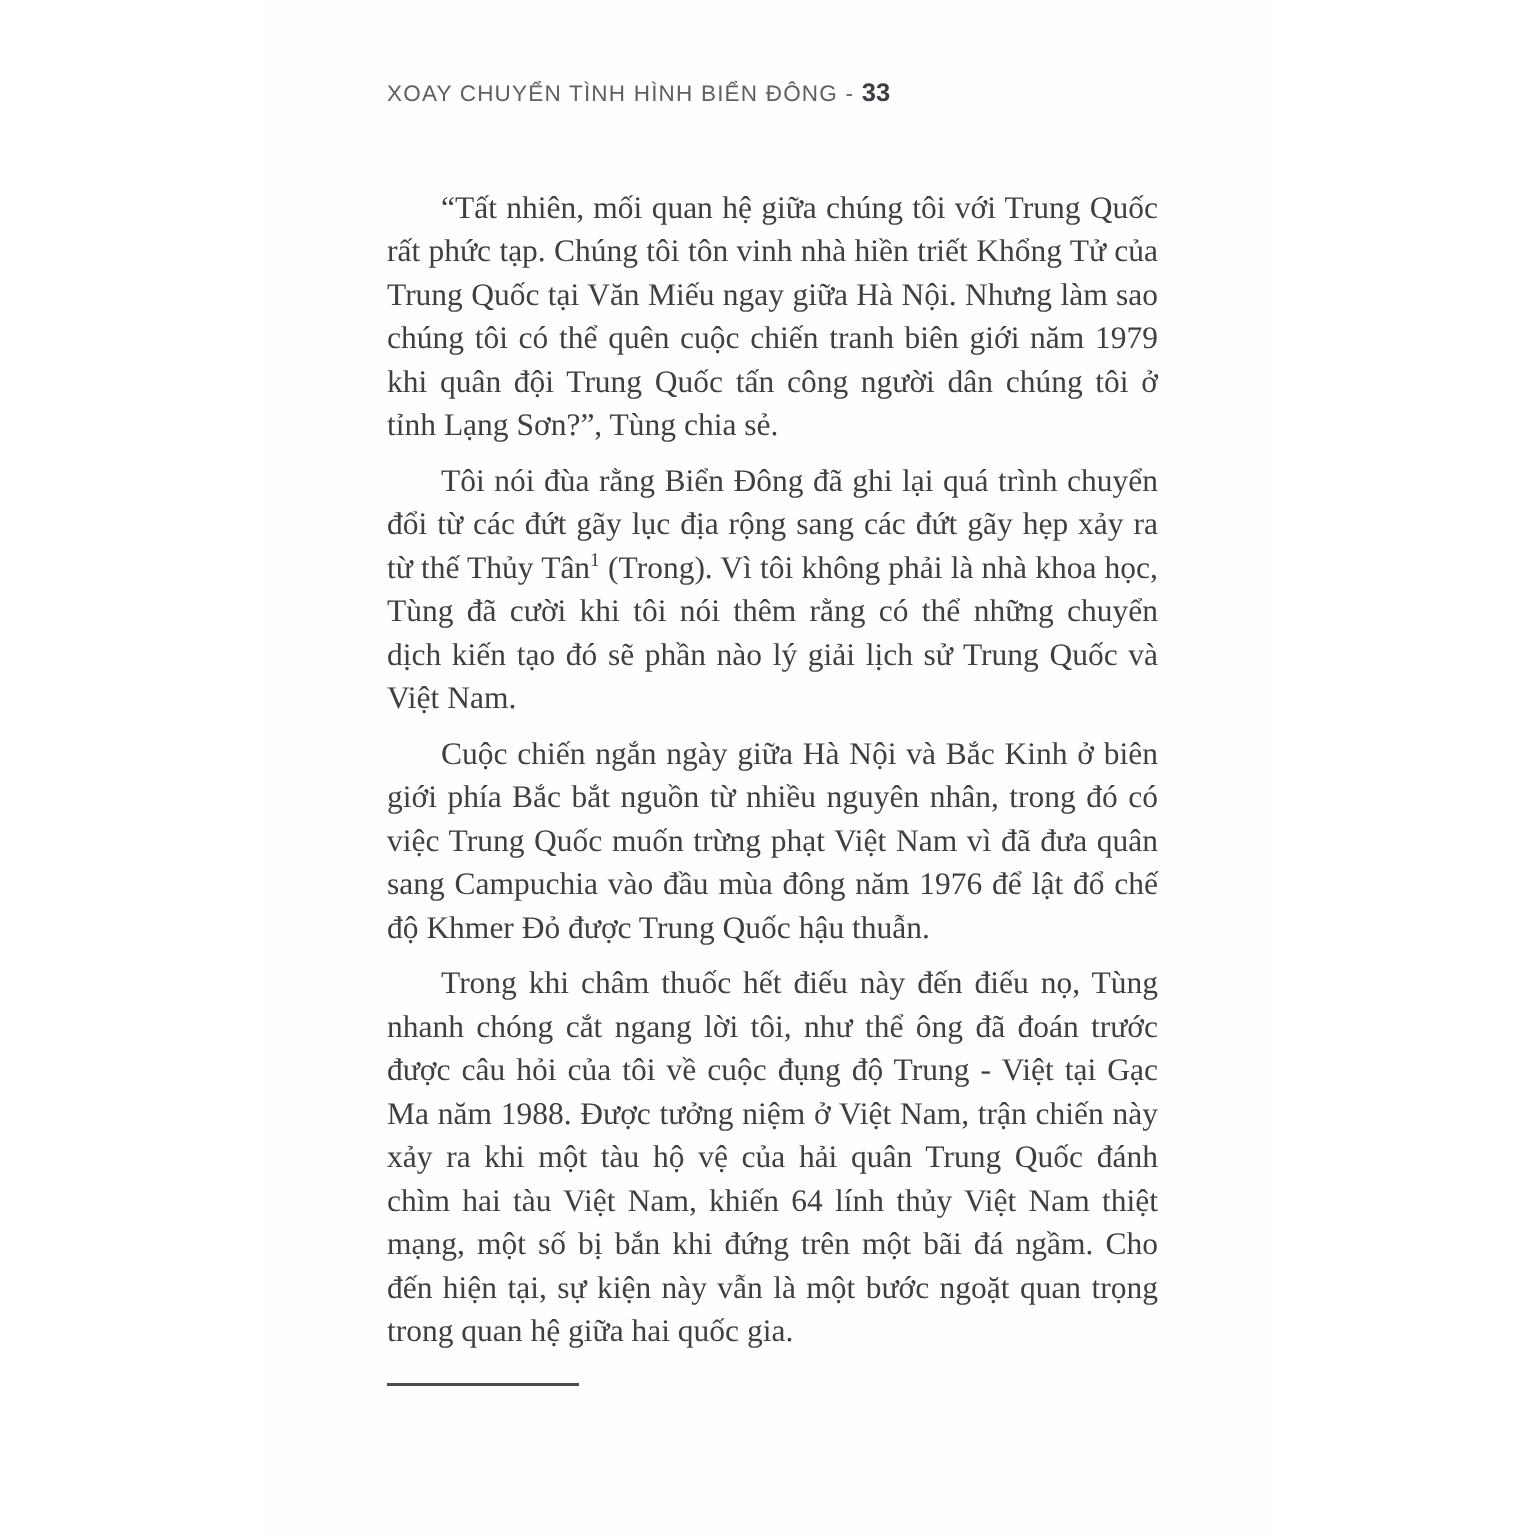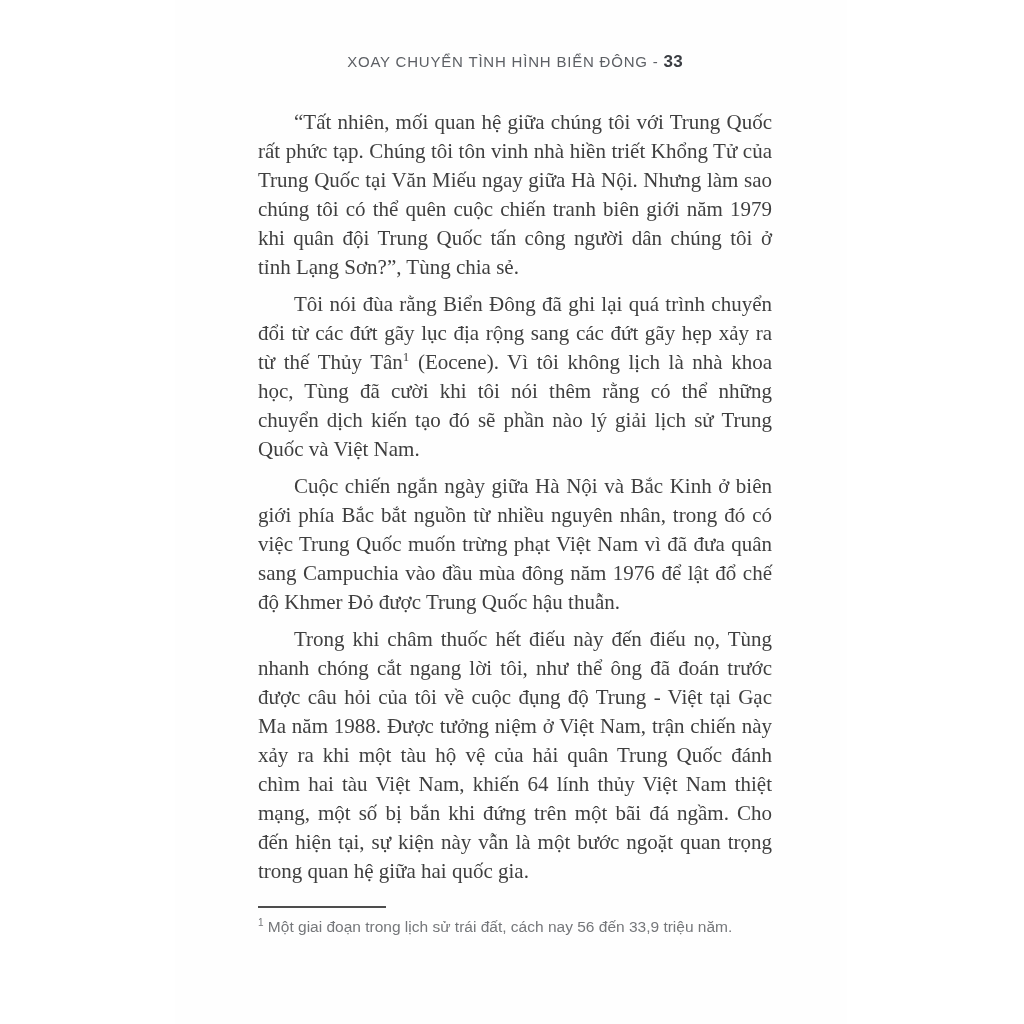--- a/index.html
+++ b/index.html
@@ -20,37 +20,37 @@
     top: 0;
     width: 672px;
     height: 1024px;
     background: #fefefe;
   }
   .running-header {
     position: absolute;
     left: 258px;
     top: 52px;
     width: 514px;
-    text-align: center;
+    text-align: left;
     font-family: "Liberation Sans", sans-serif;
     font-size: 15px;
     letter-spacing: 0.8px;
     color: #5d6065;
     white-space: nowrap;
   }
   .running-header .page-num {
     font-weight: bold;
     font-size: 17px;
     letter-spacing: 0.2px;
     color: #3a3d42;
   }
   .text-block {
     position: absolute;
     left: 258px;
-    top: 108px;
+    top: 124px;
     width: 514px;
     font-family: "Liberation Serif", "DejaVu Serif", serif;
     font-size: 21px;
     line-height: 29px;
     color: #3f3f3f;
     text-align: justify;
   }
   .text-block p {
     margin: 0 0 8px 0;
     text-indent: 36px;
@@ -84,25 +84,22 @@
 <div class="canvas">
   <div class="page"></div>
 
   <div class="running-header">
     <span>XOAY CHUYỂN TÌNH HÌNH BIỂN ĐÔNG</span><span> - </span><span class="page-num">33</span>
   </div>
 
   <div class="text-block">
     <p><span>“Tất nhiên, mối quan hệ giữa chúng tôi với Trung Quốc rất phức tạp. Chúng tôi tôn vinh nhà hiền triết Khổng Tử của Trung Quốc tại Văn Miếu ngay giữa Hà Nội. Nhưng làm sao chúng tôi có thể quên cuộc chiến tranh biên giới năm 1979 khi quân đội Trung Quốc tấn công người dân chúng tôi ở tỉnh Lạng Sơn?”, Tùng chia sẻ.</span></p>
 
-    <p><span>Tôi nói đùa rằng Biển Đông đã ghi lại quá trình chuyển đổi từ các đứt gãy lục địa rộng sang các đứt gãy hẹp xảy ra từ thế Thủy Tân</span><sup>1</sup><span> (Eocene). Vì tôi không lịch là nhà khoa học, Tùng đã cười khi tôi nói thêm rằng có thể những chuyển dịch kiến tạo đó sẽ phần nào lý giải lịch sử Trung Quốc và Việt Nam.</span></p>
+    <p><span>Tôi nói đùa rằng Biển Đông đã ghi lại quá trình chuyển đổi từ các đứt gãy lục địa rộng sang các đứt gãy hẹp xảy ra từ thế Thủy Tân</span><sup>1</sup><span> (Trong). Vì tôi không phải là nhà khoa học, Tùng đã cười khi tôi nói thêm rằng có thể những chuyển dịch kiến tạo đó sẽ phần nào lý giải lịch sử Trung Quốc và Việt Nam.</span></p>
 
     <p><span>Cuộc chiến ngắn ngày giữa Hà Nội và Bắc Kinh ở biên giới phía Bắc bắt nguồn từ nhiều nguyên nhân, trong đó có việc Trung Quốc muốn trừng phạt Việt Nam vì đã đưa quân sang Campuchia vào đầu mùa đông năm 1976 để lật đổ chế độ Khmer Đỏ được Trung Quốc hậu thuẫn.</span></p>
 
     <p><span>Trong khi châm thuốc hết điếu này đến điếu nọ, Tùng nhanh chóng cắt ngang lời tôi, như thể ông đã đoán trước được câu hỏi của tôi về cuộc đụng độ Trung - Việt tại Gạc Ma năm 1988. Được tưởng niệm ở Việt Nam, trận chiến này xảy ra khi một tàu hộ vệ của hải quân Trung Quốc đánh chìm hai tàu Việt Nam, khiến 64 lính thủy Việt Nam thiệt mạng, một số bị bắn khi đứng trên một bãi đá ngầm. Cho đến hiện tại, sự kiện này vẫn là một bước ngoặt quan trọng trong quan hệ giữa hai quốc gia.</span></p>
 
     <div class="footnote-rule"></div>
 
-    <div class="footnote">
-      <sup>1</sup><span> Một giai đoạn trong lịch sử trái đất, cách nay 56 đến 33,9 triệu năm.</span>
-    </div>
   </div>
 </div>
 
 </body></html>

